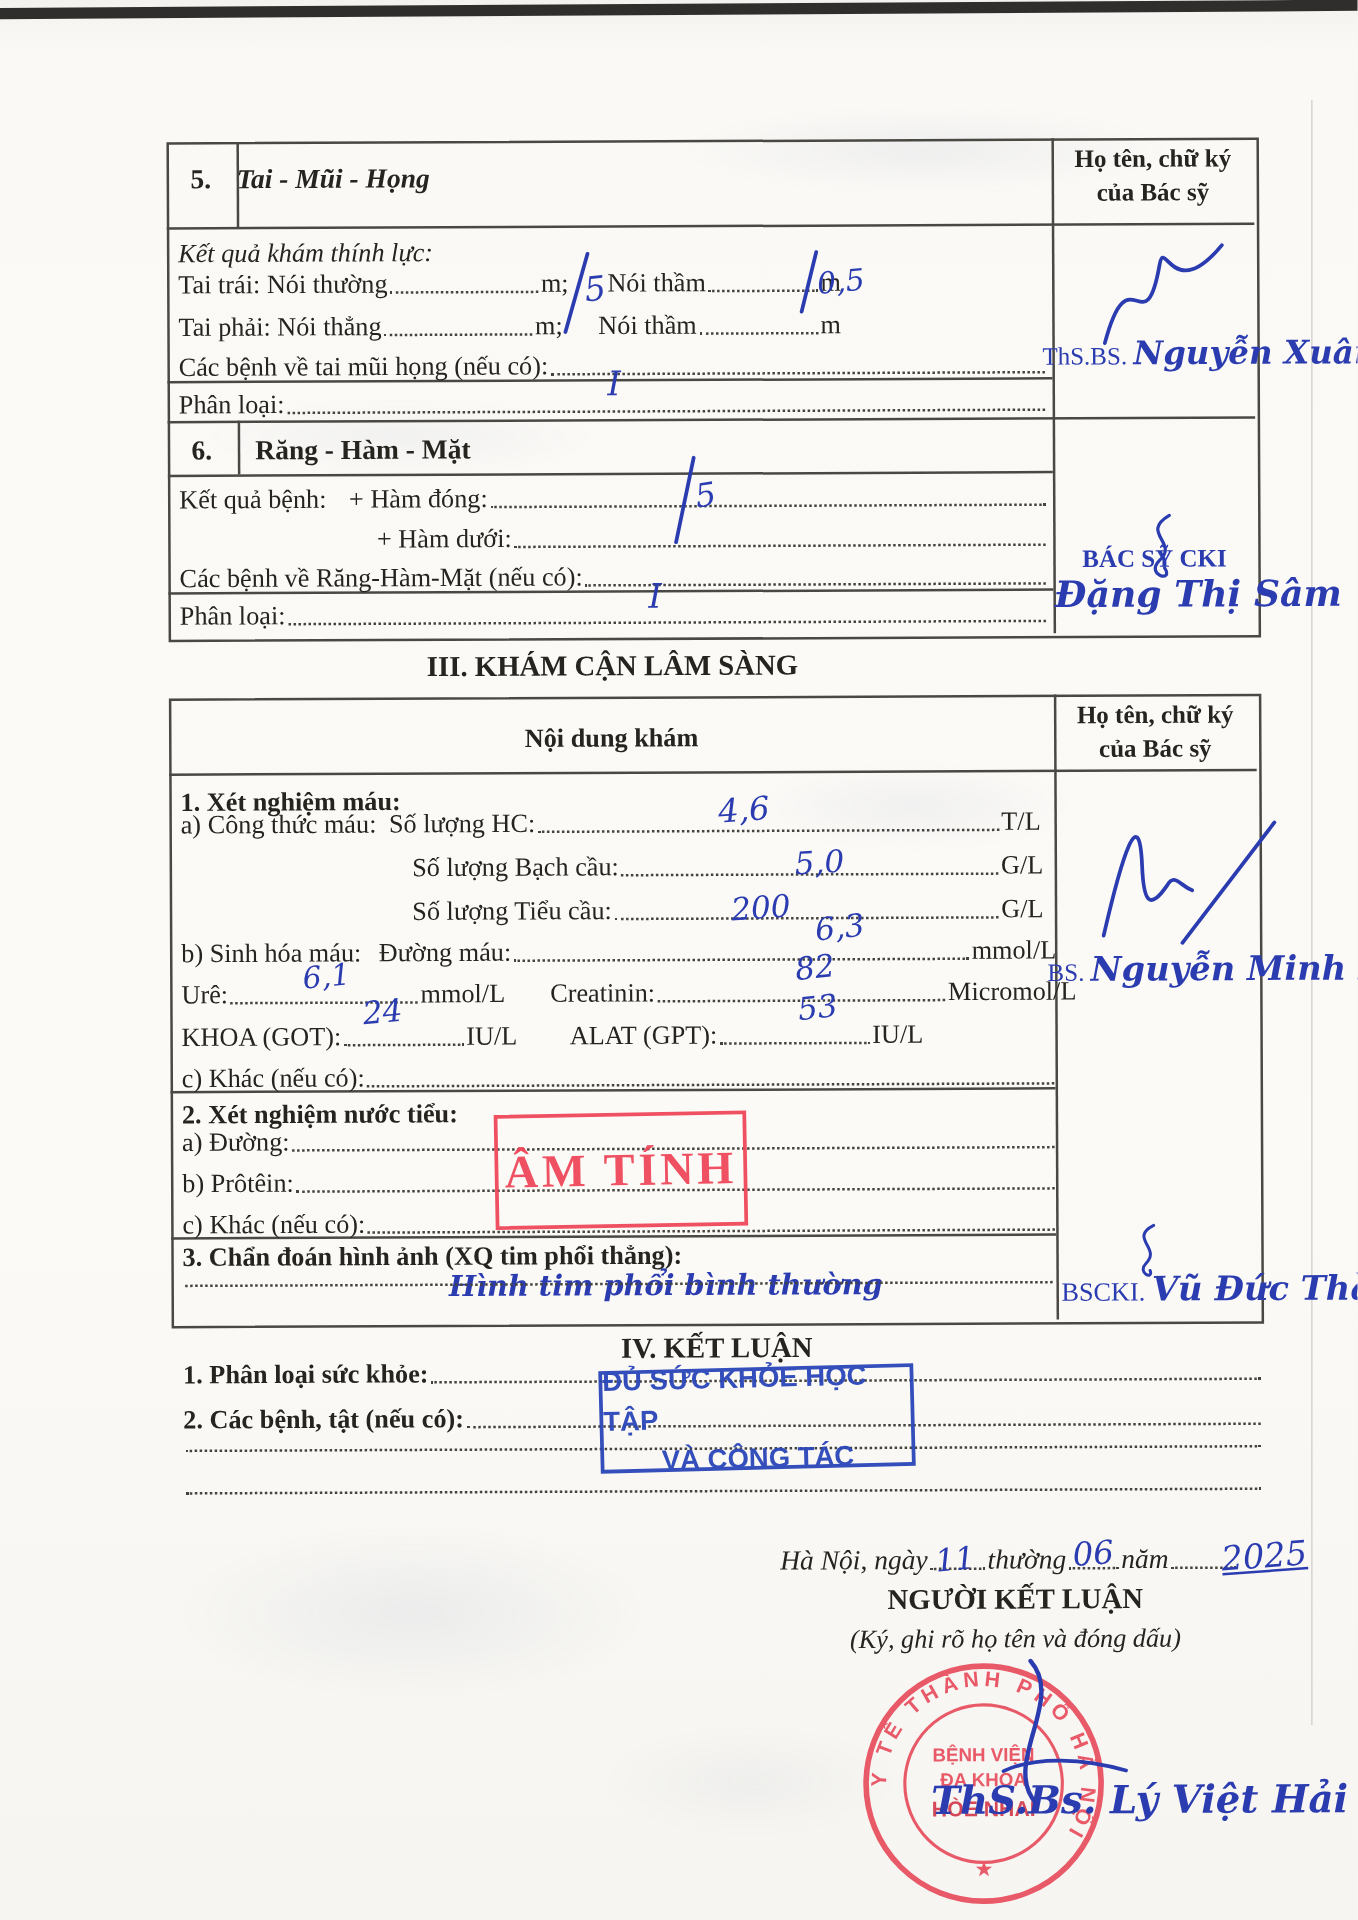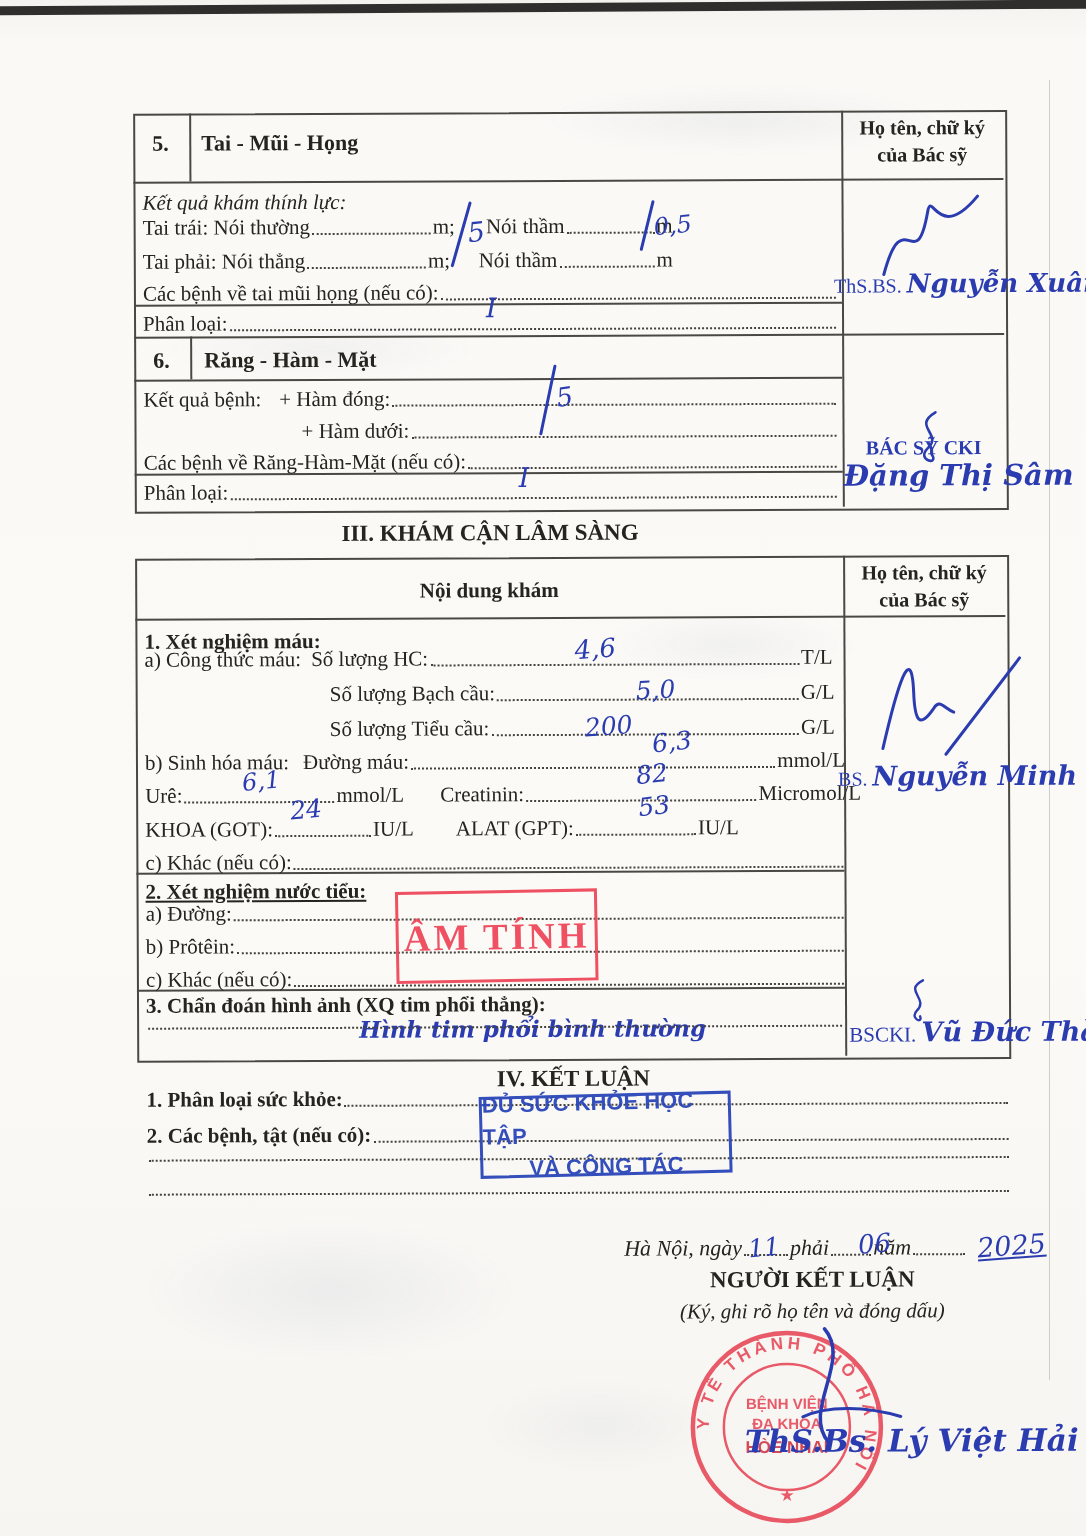--- a/index.html
+++ b/index.html
@@ -50,21 +50,21 @@
   <div class="vline" style="left:192px;top:112px;height:68px;"></div>
   <div class="vline" style="left:192px;top:335px;height:43px;"></div>
   <div class="vline" style="left:844px;top:112px;height:396px;"></div>
   <div class="hline" style="left:136px;top:180px;width:870px;"></div>
   <div class="hline" style="left:136px;top:303px;width:708px;"></div>
   <div class="hline" style="left:136px;top:335px;width:870px;"></div>
   <div class="hline" style="left:136px;top:378px;width:708px;"></div>
   <div class="hline" style="left:136px;top:472px;width:708px;"></div>
 
   <div class="t b fs22" style="left:155px;top:129px;">5.</div>
-  <div class="t b fs22" style="left:204px;top:129px;">Tai - Mũi - Họng</div>
+  <div class="t b fs22" style="left:192px;top:129px;font-style:italic;">Tai - Mũi - Họng</div>
   <div class="t b fs20 center" style="left:846px;top:118px;width:158px;">Họ tên, chữ ký</div>
   <div class="t b fs20 center" style="left:846px;top:145px;width:158px;">của Bác sỹ</div>
 
   <div class="t i fs21" style="left:145px;top:189px;">Kết quả khám thính lực:</div>
   <div class="fl" style="left:145px;top:214px;width:530px;">
     <span>Tai trái: Nói thường</span>
     <span class="dots" style="width:130px;"></span>
     <span>m;</span>
     <span style="width:34px;"></span>
     <span>Nói thầm</span>
@@ -206,21 +206,21 @@
 
   <svg style="position:absolute;left:858px;top:628px;" width="175" height="140" viewBox="0 0 175 140">
     <path d="M25,122 C40,58 54,14 56,66 C57,96 62,102 76,82 C82,72 86,82 96,86" fill="none" stroke="#2b3cb0" stroke-width="3" stroke-linecap="round"></path>
     <path d="M88,128 L162,32" fill="none" stroke="#2b3cb0" stroke-width="3" stroke-linecap="round"></path>
   </svg>
   <div class="t bluetxt" style="left:838px;top:762px;font-size:20px;">
     <span>BS.</span>
     <span class="sig" style="font-size:27px;">Nguyễn Minh Hiền</span>
   </div>
 
-  <div class="t b fs21" style="left:145px;top:878px;text-decoration:underline;">2. Xét nghiệm nước tiểu:</div>
+  <div class="t b fs21" style="left:145px;top:878px;">2. Xét nghiệm nước tiểu:</div>
   <div class="fl" style="left:145px;top:900px;width:700px;">
     <span>a) Đường:</span>
     <span class="dots dfill"></span>
   </div>
   <div class="fl" style="left:145px;top:933px;width:700px;">
     <span>b) Prôtêin:</span>
     <span class="dots dfill"></span>
   </div>
   <div class="fl" style="left:145px;top:966px;width:700px;">
     <span>c) Khác (nếu có):</span>
@@ -259,21 +259,21 @@
     <span class="dots dfill"></span>
   </div>
   <div class="stamp-blue-rect" style="left:478px;top:1094px;width:246px;height:76px;font-size:22px;line-height:1.45;">
     <span>ĐỦ SỨC KHỎE HỌC TẬP</span>
     <span>VÀ CÔNG TÁC</span>
   </div>
 
   <div class="fl i" style="left:622px;top:1236px;width:430px;font-size:22px;">
     <span>Hà Nội, ngày</span>
     <span class="dots" style="width:44px;"></span>
-    <span>phải</span>
+    <span>thường</span>
     <span class="dots" style="width:40px;"></span>
     <span>năm</span>
     <span class="dots" style="width:52px;"></span>
   </div>
   <div class="hw" style="left:746px;top:1234px;font-size:25px;transform:rotate(-5deg);">11</div>
   <div class="hw" style="left:856px;top:1230px;font-size:26px;transform:rotate(-4deg);">06</div>
   <div class="hw" style="left:975px;top:1232px;font-size:27px;transform:rotate(-4deg);text-decoration:underline;">2025</div>
 
   <div class="t b fs23 center" style="left:610px;top:1268px;width:400px;">NGƯỜI KẾT LUẬN</div>
   <div class="t i fs21 center" style="left:610px;top:1300px;width:400px;">(Ký, ghi rõ họ tên và đóng dấu)</div>

